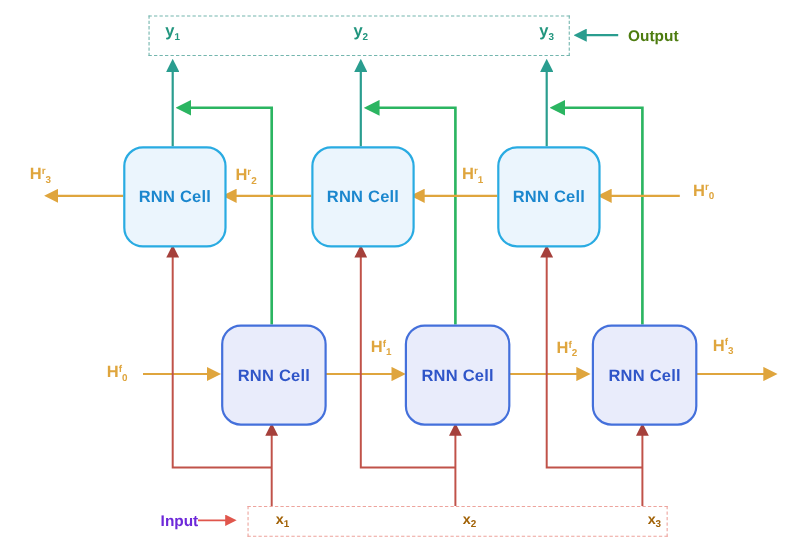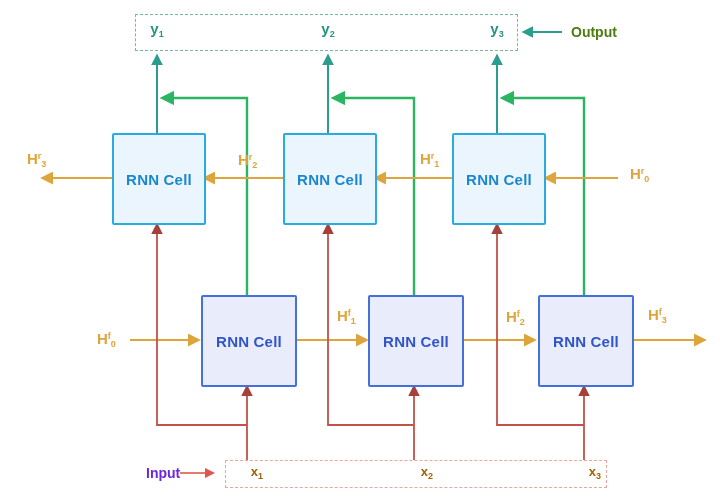--- a/index.html
+++ b/index.html
@@ -1,20 +1,20 @@
 <!DOCTYPE html>
 <html><head>
 <meta charset="utf-8">
 <style>
   html,body { margin:0; padding:0; background:#ffffff; font-family:"Liberation Sans",sans-serif; }
   .stage { position:relative; width:720px; height:504px; background:#ffffff; overflow:hidden; }
   svg.wires { position:absolute; left:0; top:0; width:720px; height:504px; }
 
   .cell { position:absolute; display:flex; align-items:center; justify-content:center;
-          font-weight:bold; font-size:15px; border-radius:2px; letter-spacing:.2px; }
+          font-weight:bold; font-size:15px; border-radius:18px; letter-spacing:.2px; }
   .cell.bwd { border:2.5px solid #29ABE2; background:#EBF5FD; color:#1B87CE; }
   .cell.fwd { border:2.5px solid #4470DB; background:#E9ECFB; color:#2F55C8; }
 
   .obox { position:absolute; left:135px; top:14px; width:383px; height:37px;
           border:1.4px dashed #74B6AE; box-sizing:border-box; }
   .ibox { position:absolute; left:225px; top:460px; width:382px; height:28px;
           border:1.4px dashed #EDA49D; box-sizing:border-box; }
 
   .ylab { position:absolute; width:36px; text-align:center; color:#21957E; font-weight:bold; font-size:15px; }
   .xlab { position:absolute; width:36px; text-align:right; color:#a16207; font-weight:bold; font-size:13px; }
@@ -109,21 +109,21 @@
   <div class="cell fwd" style="left:368px; top:295px; width:92px; height:88px;">
     <span>RNN Cell</span>
   </div>
   <div class="cell fwd" style="left:538px; top:295px; width:92px; height:88px;">
     <span>RNN Cell</span>
   </div>
 
   <div class="hlab" style="left:12px; top:150px;margin-left:15px;">
     <span>H</span><sup>r</sup><sub>3</sub>
   </div>
-  <div class="hlab" style="left:214px; top:151px;margin-left:24px;">
+  <div class="hlab" style="left:214px; top:151px;">
     <span>H</span><sup>r</sup><sub>2</sub>
   </div>
   <div class="hlab" style="left:380px; top:150px;margin-left:40px;">
     <span>H</span><sup>r</sup><sub>1</sub>
   </div>
   <div class="hlab" style="left:630px; top:165px;">
     <span>H</span><sup>r</sup><sub>0</sub>
   </div>
 
   <div class="hlab" style="left:97px; top:330px;">

